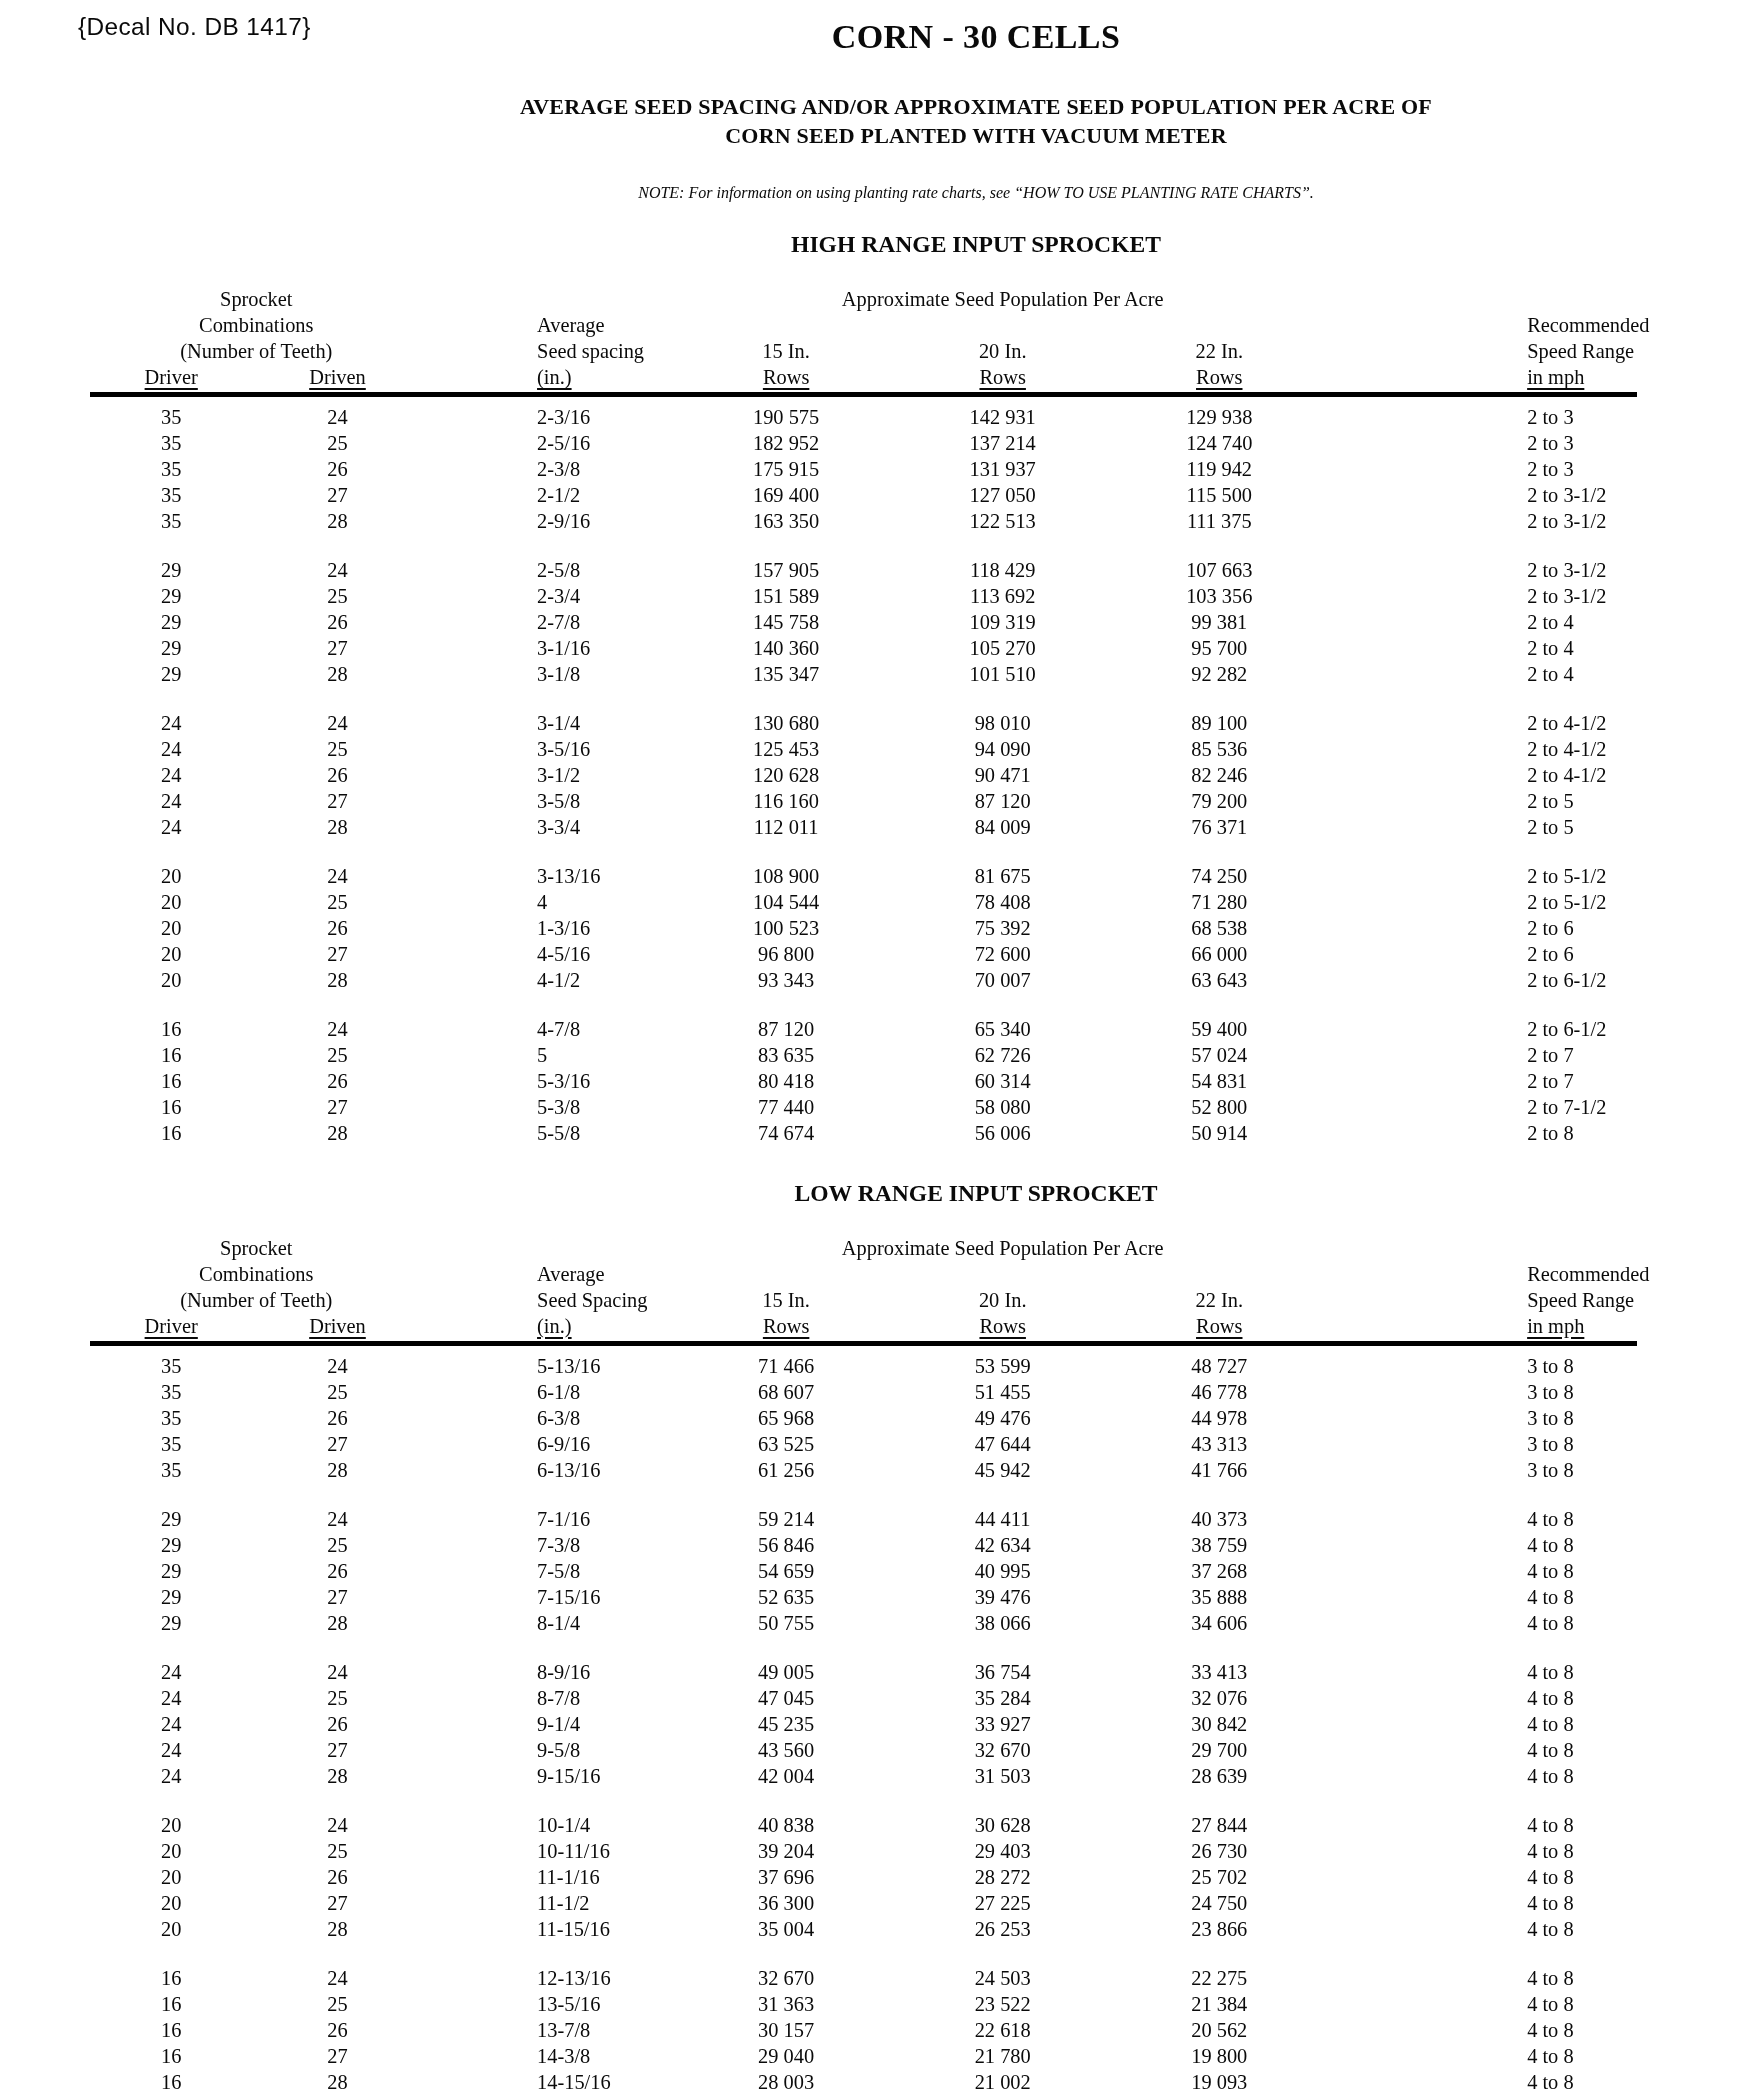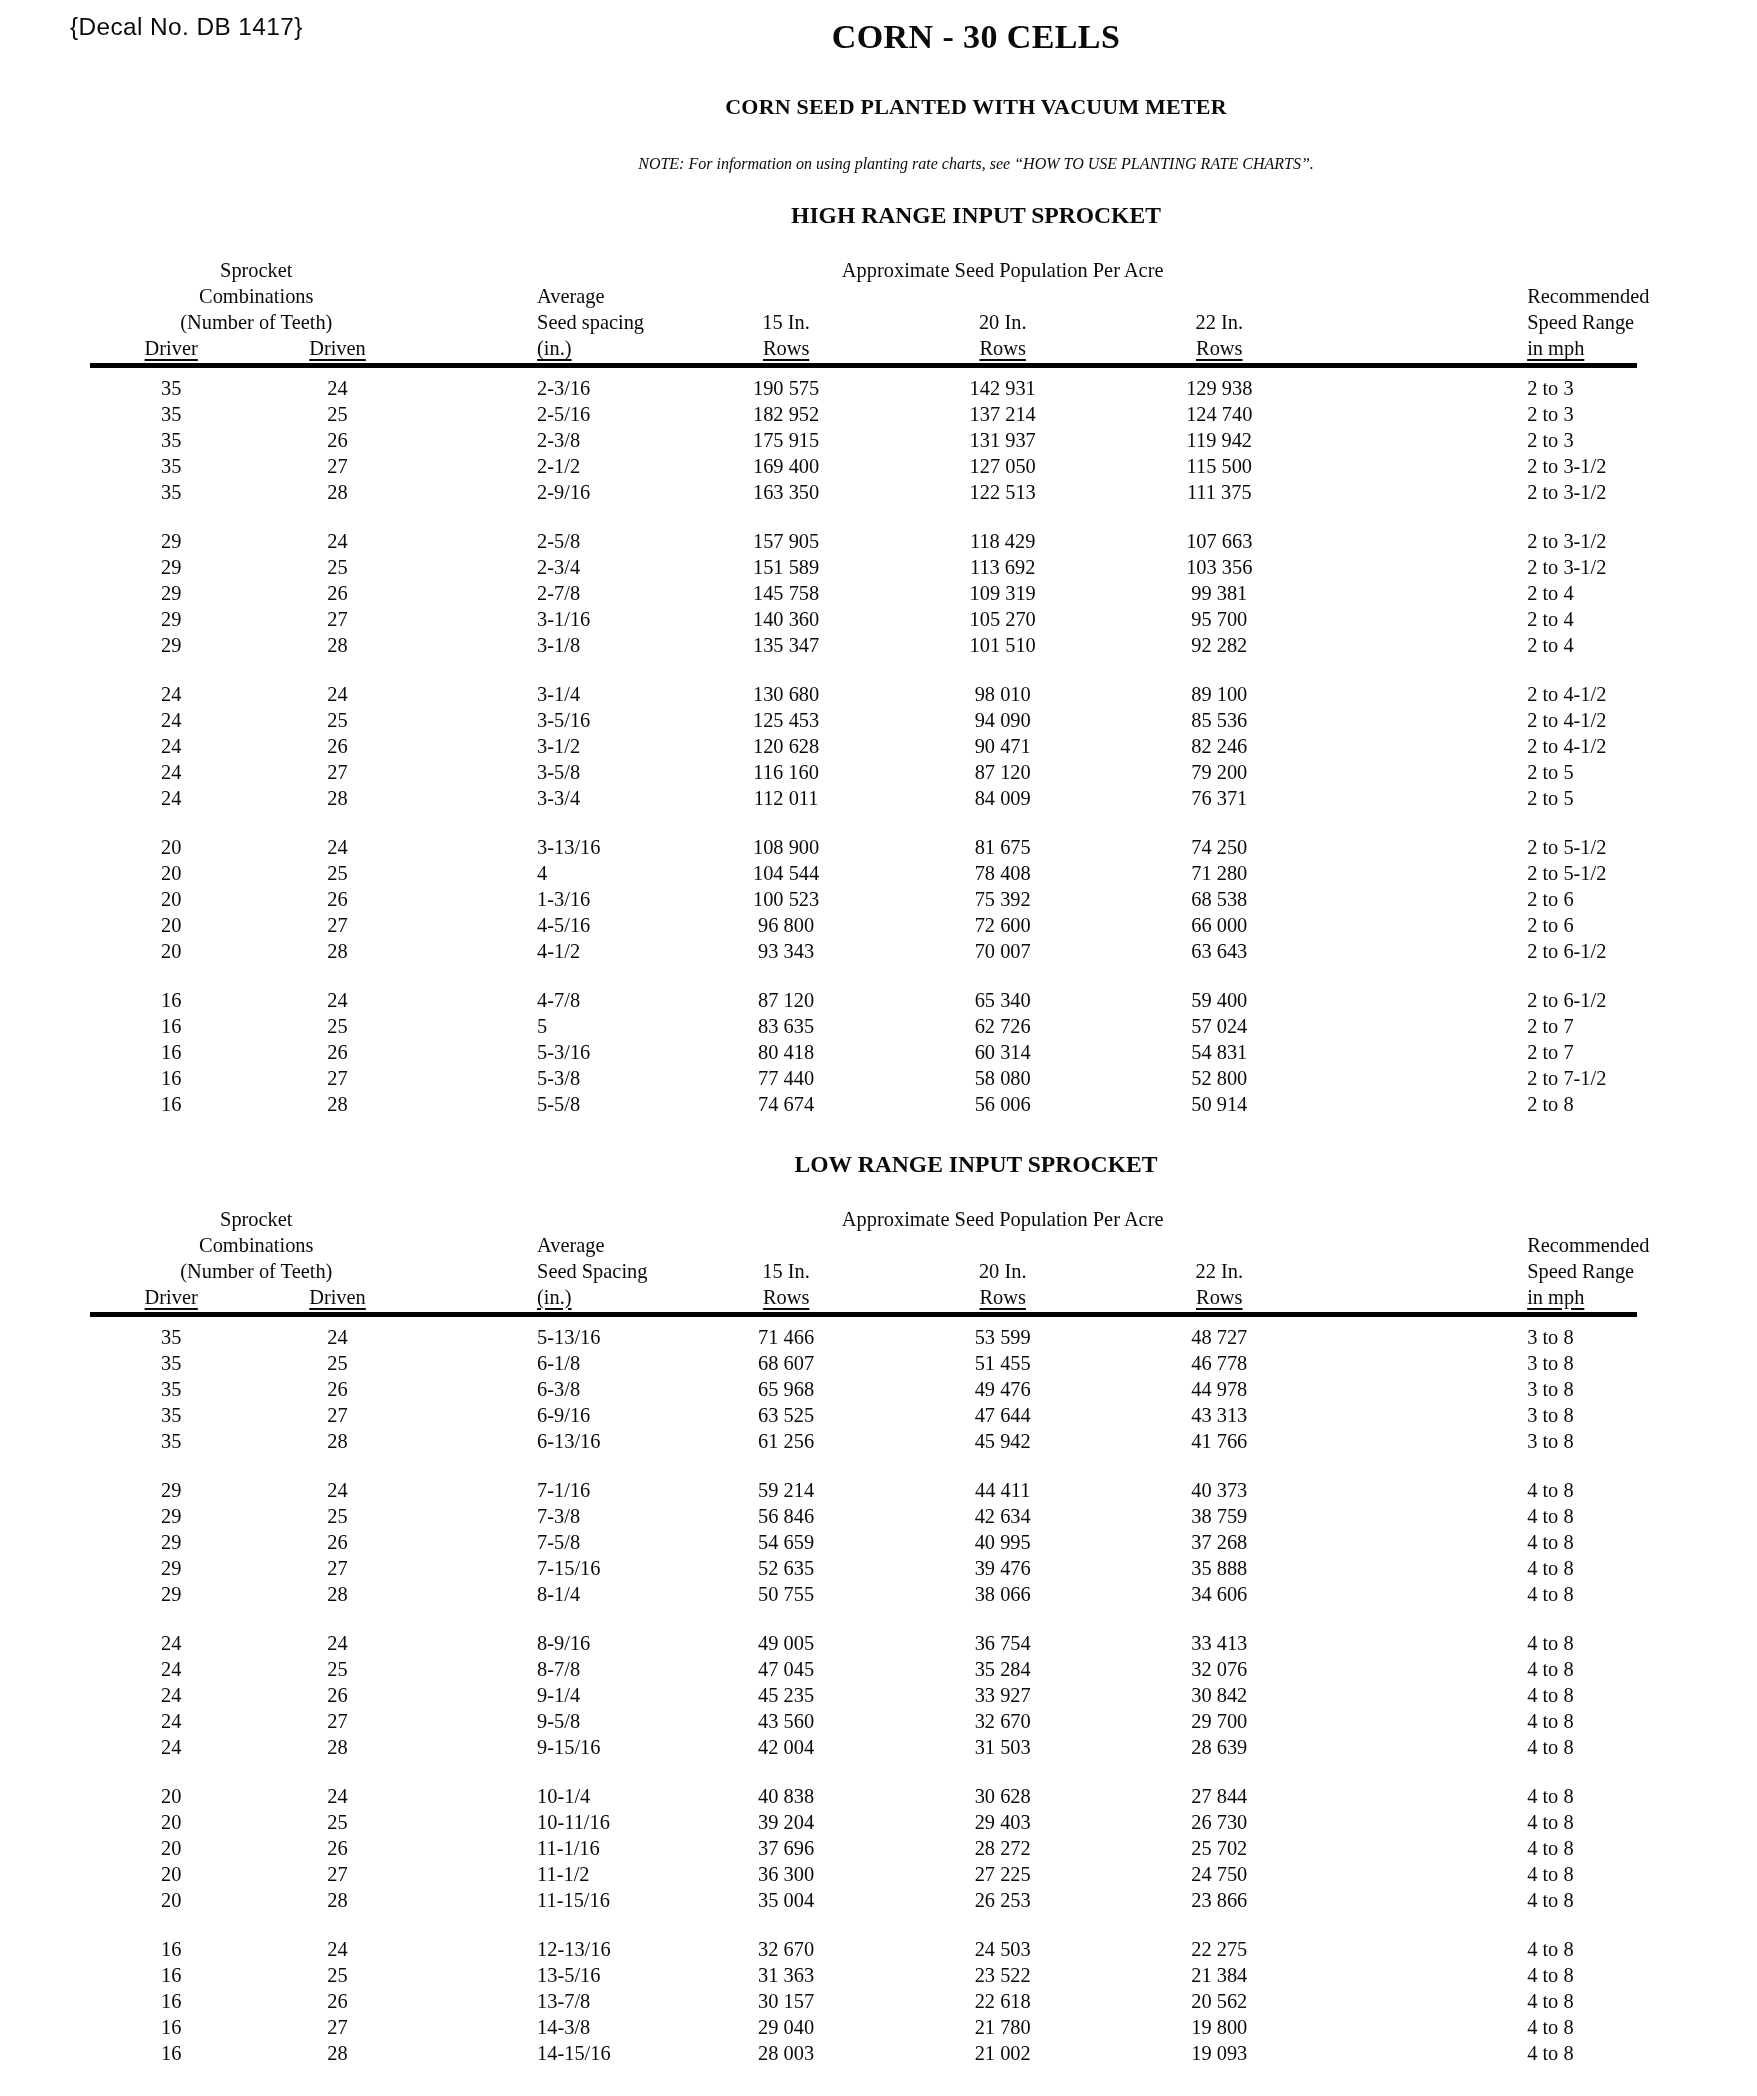--- a/index.html
+++ b/index.html
@@ -9,21 +9,21 @@
     height:2097px;
     background:#ffffff;
     color:#0a0a0a;
     font-family:"Liberation Serif", serif;
     overflow:hidden;
     box-sizing:border-box;
     padding-top:11.4px;
   }
   .decal{
     position:absolute;
-    left:70px; top:13px;
+    left:78px; top:13px;
     font-family:"Liberation Sans", sans-serif;
     font-size:24.4px;
     letter-spacing:0.4px;
   }
   .center-zone{ margin-left:195px; text-align:center; }
   .title{
     font-size:34px;
     font-weight:bold;
     letter-spacing:0.4px;
     padding-top:6.5px;
@@ -77,20 +77,21 @@
 </head>
 <body>
 
 <div class="page">
 
   <div class="decal">{Decal No. DB 1417}</div>
 
   <div class="center-zone">
     <div class="title">CORN - 30 CELLS</div>
     <div class="subtitle">
+      <div>AVERAGE SEED SPACING AND/OR APPROXIMATE SEED POPULATION PER ACRE OF</div>
       <div>CORN SEED PLANTED WITH VACUUM METER</div>
     </div>
     <div class="note">NOTE: For information on using planting rate charts, see “HOW TO USE PLANTING RATE CHARTS”.</div>
   </div>
 
   <div>
     <div class="section-heading">HIGH RANGE INPUT SPROCKET</div>
 
     <table class="rate-table">
       <colgroup>

